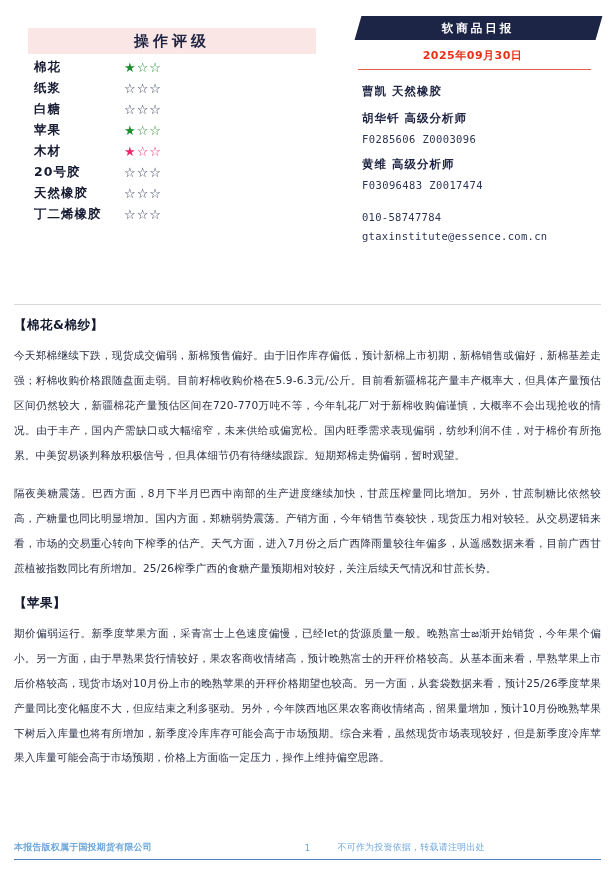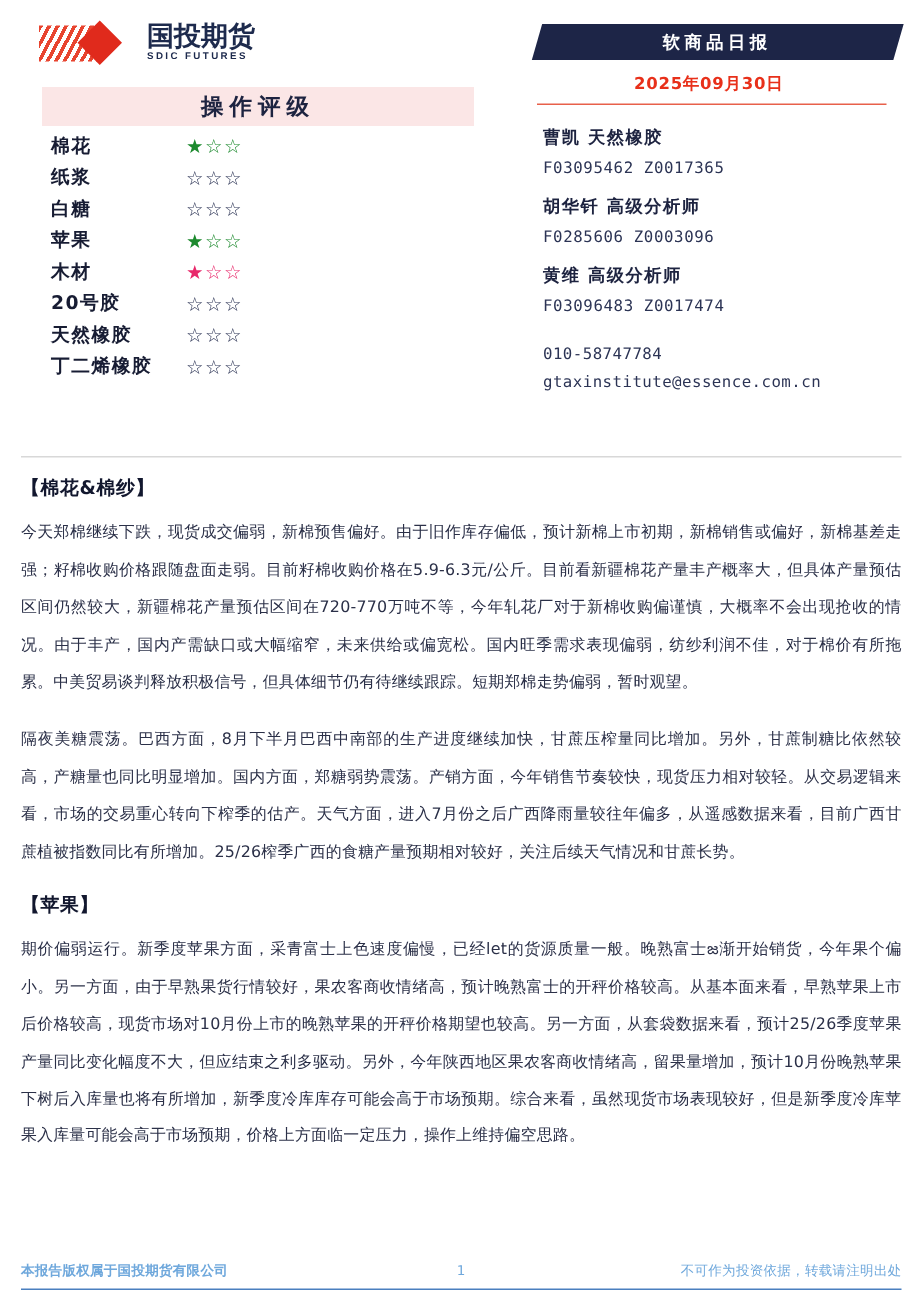--- a/index.html
+++ b/index.html
@@ -222,46 +222,36 @@
   .footer-row {
     display: flex;
     align-items: center;
     font-size: 9px;
     color: #6fa8dc;
     letter-spacing: 0.2px;
     font-family: "DejaVu Sans", sans-serif;
   }
   .footer-left { flex: 1; text-align: left; font-weight: bold; }
   .footer-center { width: 60px; text-align: center; }
-  .footer-right { flex: 1; text-align: right; }
+  .footer-right { flex: 1; }
   .footer-rule {
     margin-top: 5px;
     height: 1px;
     background: #4a7fbf;
   }
 </style>
 </head>
 <body>
 
 <div class="page">
 
   <div class="header">
 
     <div class="header-left">
 
-      <div class="logo">
-        <div class="logo-mark">
-          <div class="logo-stripes"></div>
-          <div class="logo-diamond"></div>
-        </div>
-        <div class="logo-text">
-          <div class="logo-cn">国投期货</div>
-          <div class="logo-en">SDIC FUTURES</div>
-        </div>
-      </div>
 
       <div class="rating-card">
         <div class="rating-title">操作评级</div>
         <div class="rating-list" id="rating-list">
             <div class="rating-row w4">
               <span class="rating-name">棉花</span>
               <span class="rating-stars" style="color: rgb(29, 138, 46);">★☆☆</span>
             </div>
             <div class="rating-row w4">
               <span class="rating-name">纸浆</span>
@@ -302,21 +292,20 @@
         <div class="banner">
           <span class="banner-text">软商品日报</span>
         </div>
       </div>
 
       <div class="report-date">2025年09月30日</div>
       <div class="date-rule"></div>
 
       <div class="analysts" id="analyst-list">
           <div class="analyst-name">曹凯  天然橡胶</div>
-          <div class="analyst-code">F03095462  Z0017365</div>
           <div class="analyst-name">胡华钎  高级分析师</div>
           <div class="analyst-code">F0285606  Z0003096</div>
           <div class="analyst-name">黄维  高级分析师</div>
           <div class="analyst-code">F03096483  Z0017474</div>
         </div>
 
       <div class="contact">
         <div class="contact-line">010-58747784</div>
         <div class="contact-line">gtaxinstitute@essence.com.cn</div>
       </div>

